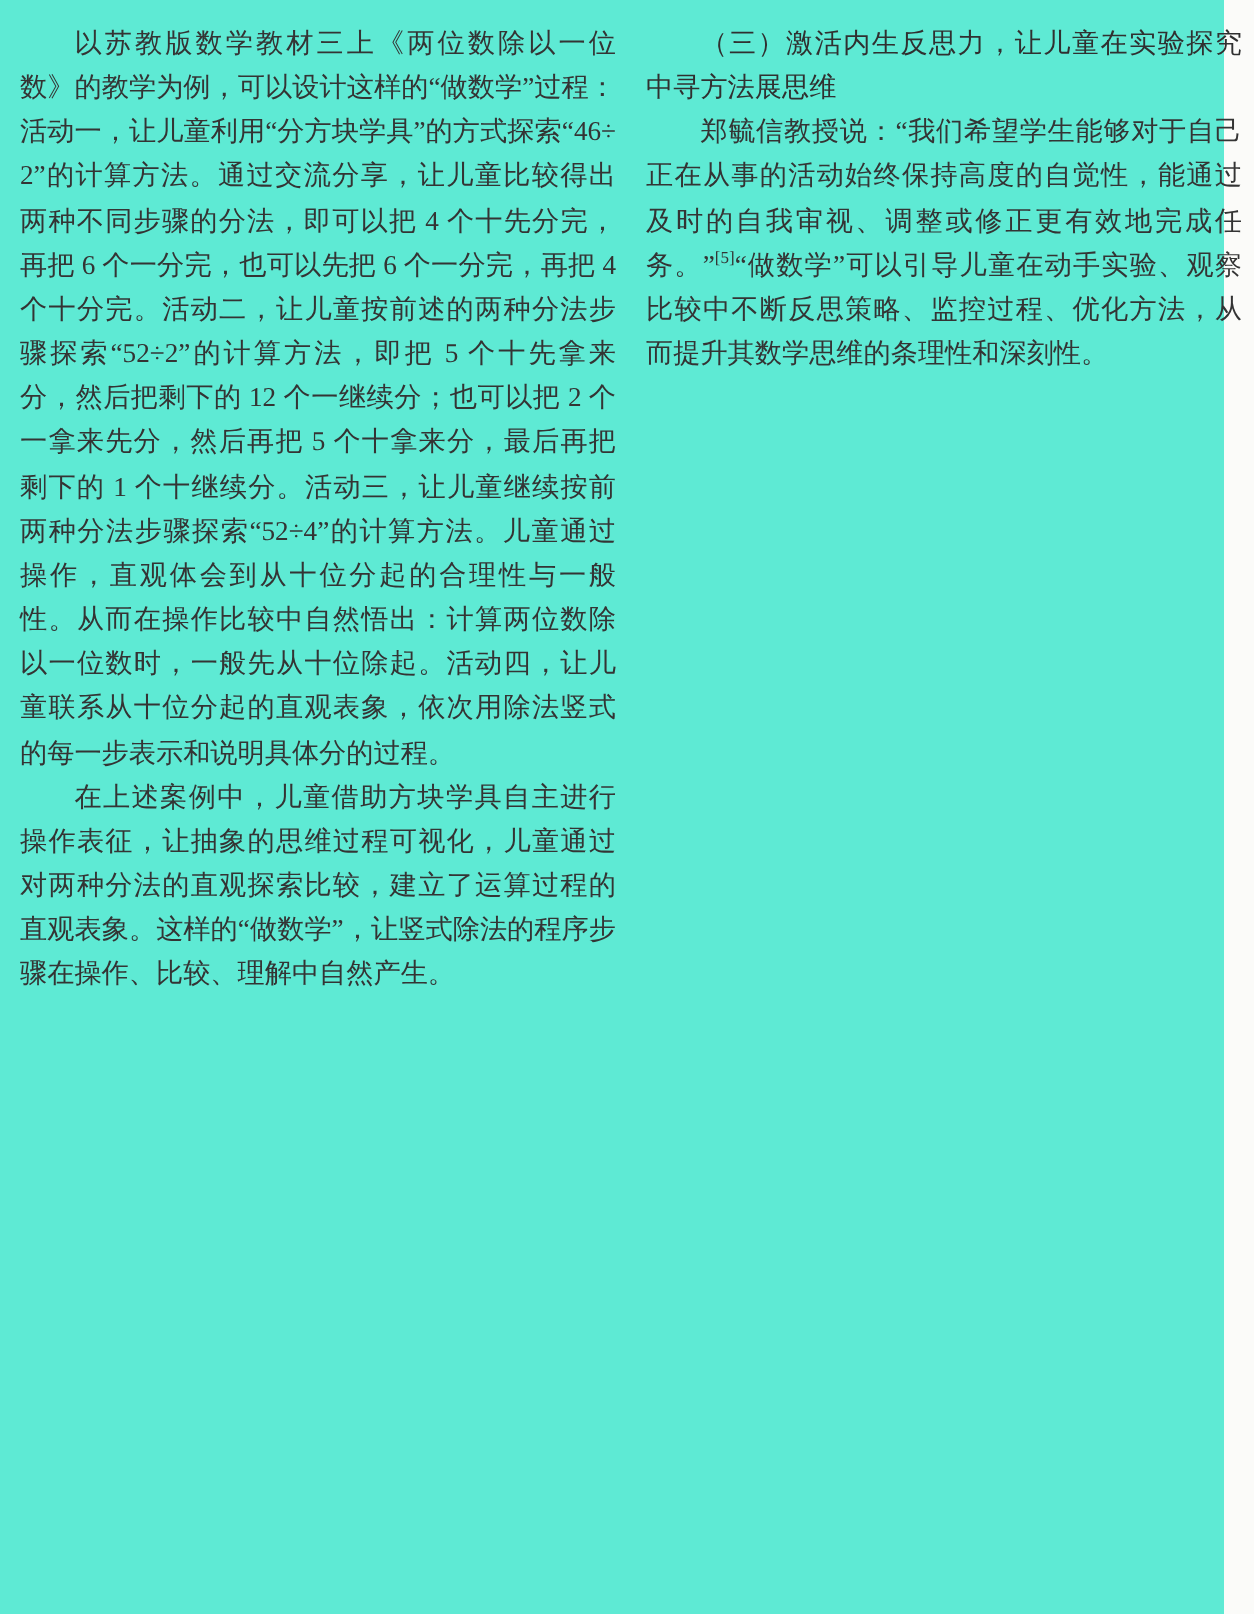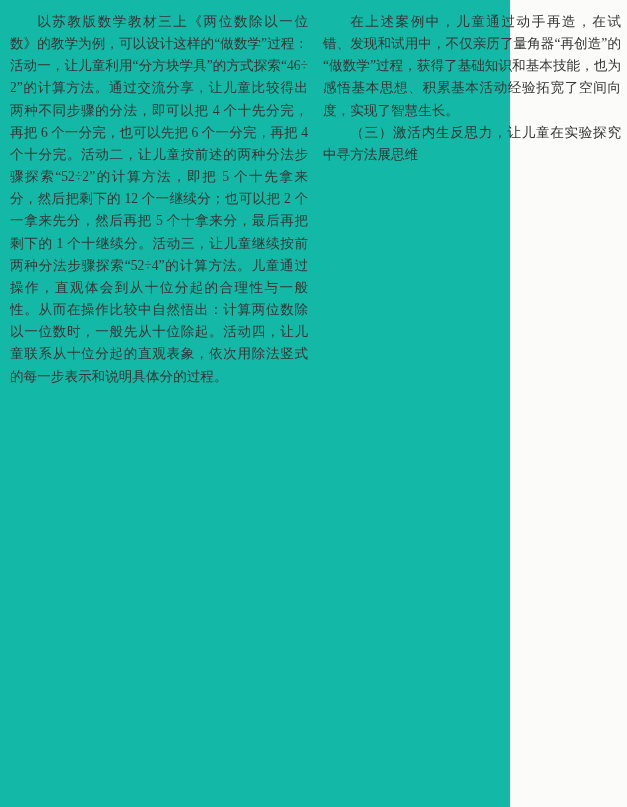--- a/index.html
+++ b/index.html
@@ -7,26 +7,26 @@
     padding: 0;
   }
   body {
     width: 627px;
     height: 807px;
     background: #fbfbf9;
     overflow: hidden;
   }
   .page {
     box-sizing: border-box;
-    width: 510px;
+    width: 612px;
     height: 807px;
     padding: 11px 9px 10px 10px;
     display: flex;
     gap: 15px;
-    background: #14b8a6;
+    background: #5eead4;
   }
   .column {
     width: 298px;
     flex: 0 0 298px;
   }
   .column p {
     margin: 0;
     font-family: "Liberation Serif", "DejaVu Serif", serif;
     font-size: 13.6px;
     line-height: 22.15px;
@@ -47,18 +47,19 @@
     line-height: 0;
     vertical-align: super;
   }
 </style>
 </head>
 <body>
 
 <div class="page">
   <div class="column">
     <p class="indent">以苏教版数学教材三上《两位数除以一位数》的教学为例，可以设计这样的“做数学”过程：活动一，让儿童利用“分方块学具”的方式探索“46÷2”的计算方法。通过交流分享，让儿童比较得出两种不同步骤的分法，即可以把 4 个十先分完，再把 6 个一分完，也可以先把 6 个一分完，再把 4 个十分完。活动二，让儿童按前述的两种分法步骤探索“52÷2”的计算方法，即把 5 个十先拿来分，然后把剩下的 12 个一继续分；也可以把 2 个一拿来先分，然后再把 5 个十拿来分，最后再把剩下的 1 个十继续分。活动三，让儿童继续按前两种分法步骤探索“52÷4”的计算方法。儿童通过操作，直观体会到从十位分起的合理性与一般性。从而在操作比较中自然悟出：计算两位数除以一位数时，一般先从十位除起。活动四，让儿童联系从十位分起的直观表象，依次用除法竖式的每一步表示和说明具体分的过程。</p>
+    <p class="indent">在上述案例中，儿童借助方块学具自主进行操作表征，让抽象的思维过程可视化，儿童通过对两种分法的直观探索比较，建立了运算过程的直观表象。这样的“做数学”，让竖式除法的程序步骤在操作、比较、理解中自然产生。</p>
   </div>
   <div class="column">
-    <p class="indent">在上述案例中，儿童通过动手再造，在试错、发现和试用中，不仅亲历了量角器“再创造”的“做数学”过程，获得了基础知识和基本技能，也为感悟基本思想、积累基本活动经验拓宽了空间向度，实现了智慧生长。</p>
     <p class="heading">（三）激活内生反思力，让儿童在实验探究中寻方法展思维</p>
+    <p class="indent"><span>郑毓信教授说：“我们希望学生能够对于自己正在从事的活动始终保持高度的自觉性，能通过及时的自我审视、调整或修正更有效地完成任务。”</span><sup>[5]</sup><span>“做数学”可以引导儿童在动手实验、观察比较中不断反思策略、监控过程、优化方法，从而提升其数学思维的条理性和深刻性。</span></p>
   </div>
 </div>
 
 </body></html>

